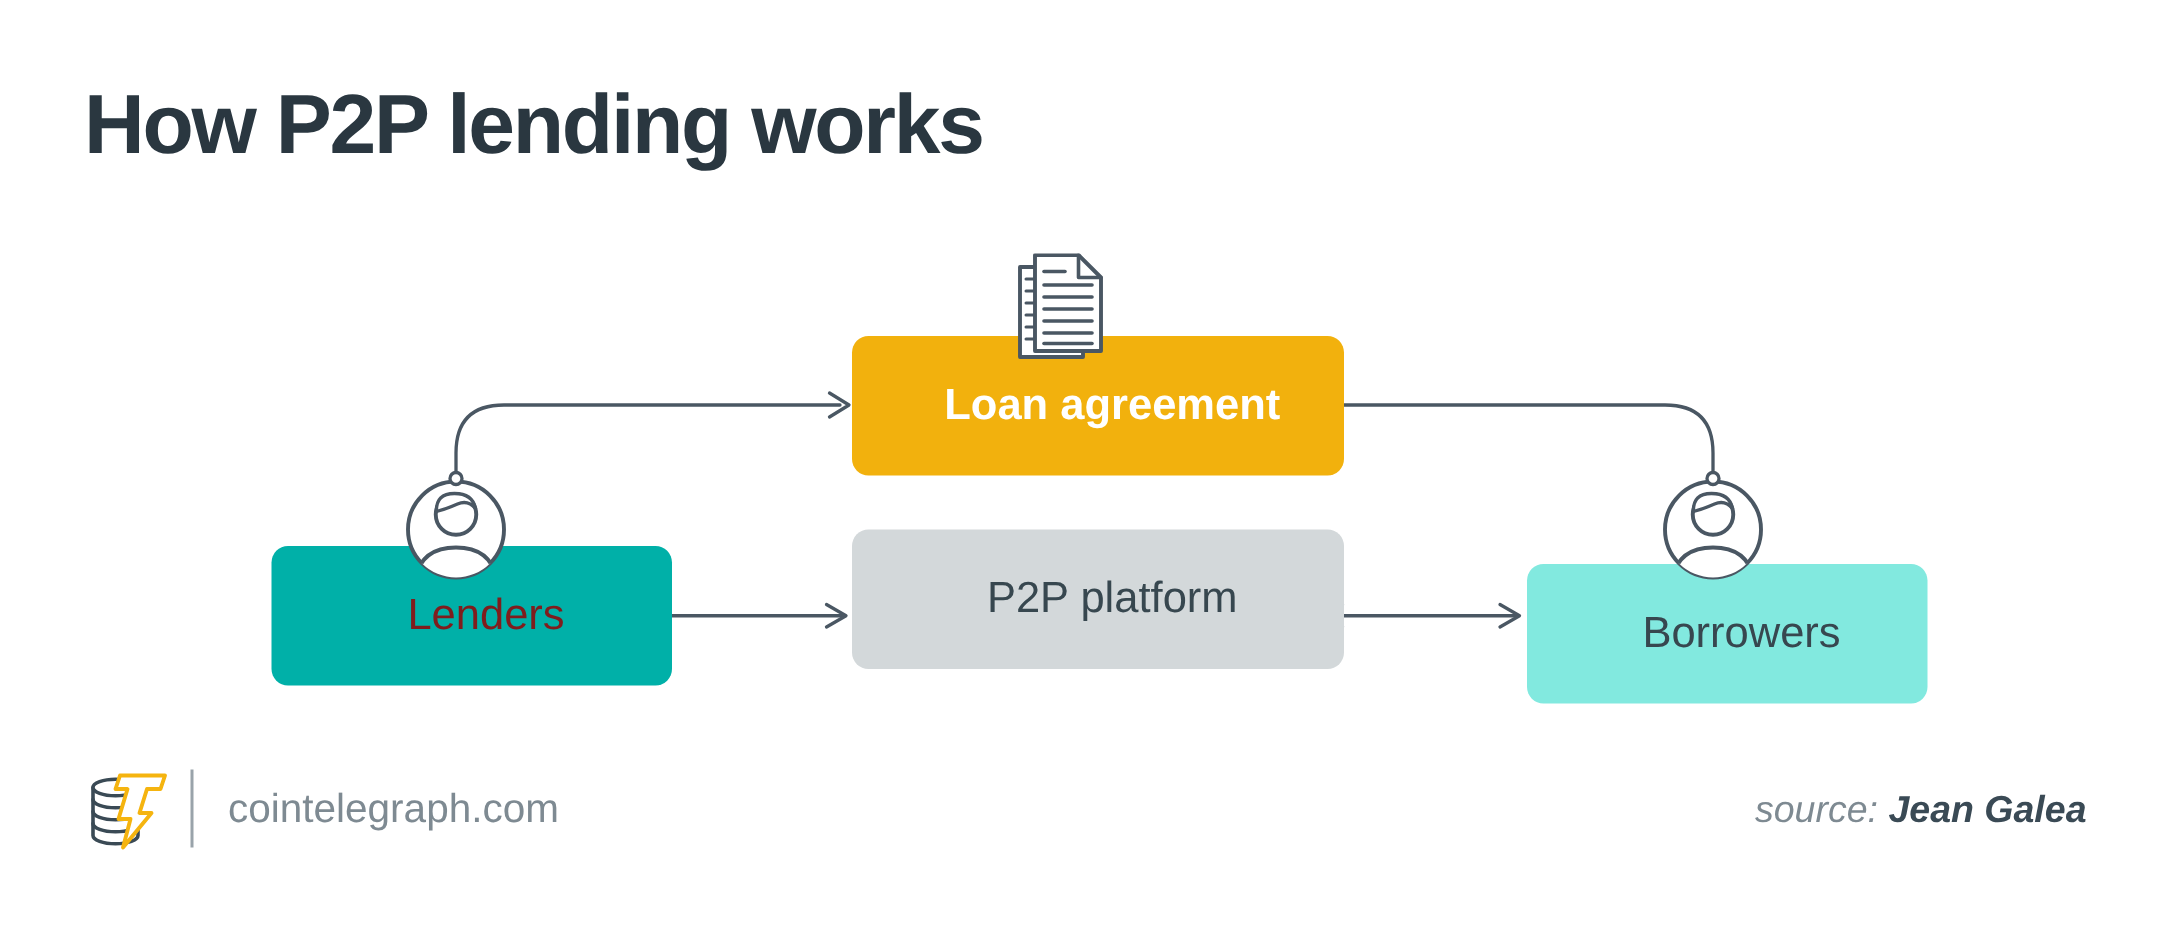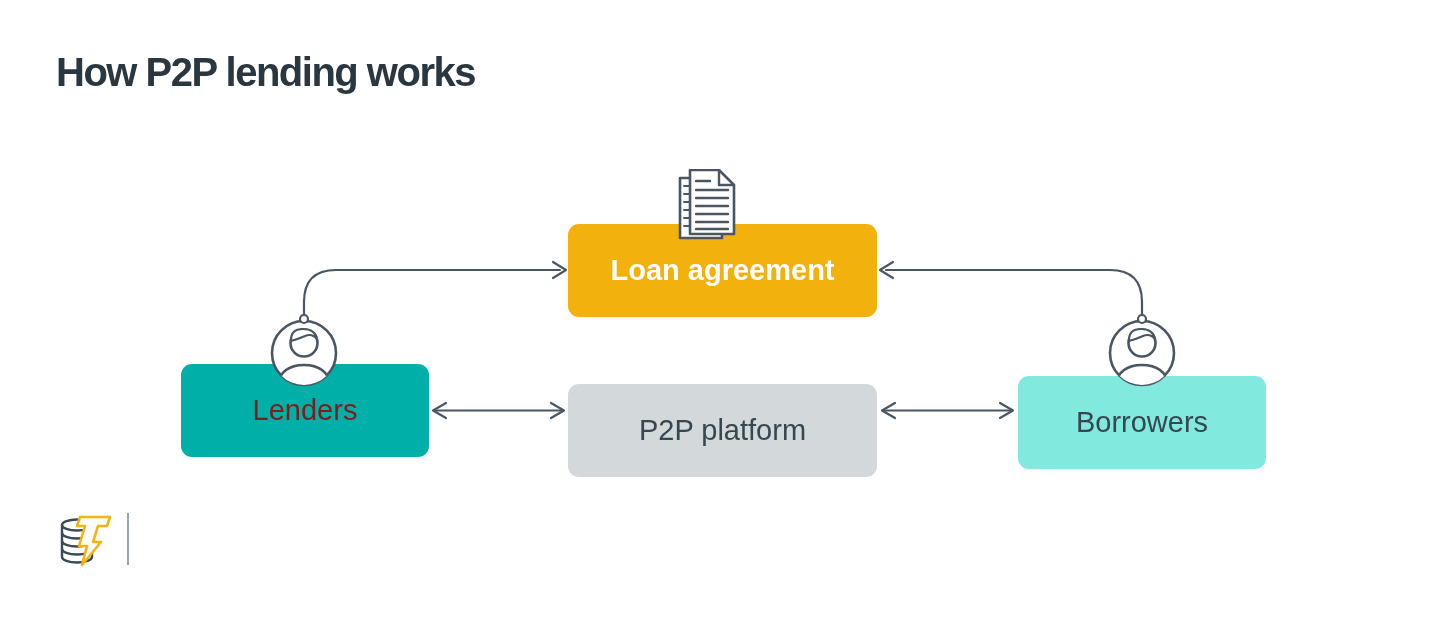--- a/index.html
+++ b/index.html
@@ -2,30 +2,31 @@
 <html><head>
 <meta charset="utf-8">
 <style>
   html,body { margin:0; padding:0; background:#ffffff; }
   .canvas {
     position:relative; width:1450px; height:617px; background:#ffffff;
     font-family:"Liberation Sans","DejaVu Sans",sans-serif; overflow:hidden;
   }
   .title {
     position:absolute; left:56px; top:50px;
-    font-size:40px; font-weight:bold; letter-spacing:-1.5px; color:#2A3740;
+    font-size:56px; font-weight:bold; letter-spacing:-1.5px; color:#2A3740;
   }
   .layer { position:absolute; left:0; top:0; width:1450px; height:617px; }
   .node {
     position:absolute; border-radius:11px;
     display:flex; align-items:center; justify-content:center;
     font-size:29px;
+    padding-left:19px;
   }
   .node-loan      { left:568px; top:224px; width:309px; height:93px; font-weight:bold; }
-  .node-p2p       { left:568px; top:384px; width:309px; height:93px; }
+  .node-p2p       { left:568px; top:353px; width:309px; height:93px; }
   .node-lenders   { left:181px; top:364px; width:248px; height:93px; }
   .node-borrowers { left:1018px; top:376px; width:248px; height:93px; }
   .icon-abs { position:absolute; }
   .doc-icon        { left:677px;  top:169px; }
   .person-lenders  { left:268px;  top:310px; }
   .person-borrowers{ left:1106px; top:310px; }
   .logo { position:absolute; left:56px; top:511px; }
   .footer-divider { position:absolute; left:127px; top:513px; width:2px; height:52px; background:#99A3AA; }
   .site { position:absolute; left:152px; top:524px; font-size:27px; color:#7E8A92; }
   .source { position:absolute; right:59px; top:526px; font-size:25px; font-style:italic; color:#7E8A92; }
@@ -123,14 +124,18 @@
 
   <svg class="logo" width="58" height="58" viewBox="0 0 58 58" stroke-linejoin="round" stroke-linecap="round">
     <path d="M 6 14 V 46 A 15 5.5 0 0 0 36 46 V 14" fill="#ffffff" stroke="#3A4A55" stroke-width="2.4"></path>
     <path d="M 6 22 A 15 5.5 0 0 0 36 22" fill="none" stroke="#3A4A55" stroke-width="2.4"></path>
     <path d="M 6 30 A 15 5.5 0 0 0 36 30" fill="none" stroke="#3A4A55" stroke-width="2.4"></path>
     <path d="M 6 38 A 15 5.5 0 0 0 36 38" fill="none" stroke="#3A4A55" stroke-width="2.4"></path>
     <ellipse cx="21" cy="14" rx="15" ry="5.5" fill="#ffffff" stroke="#3A4A55" stroke-width="2.4"></ellipse>
     <path d="M 24 6 L 54 6 L 51 15 L 42 15 L 37 31 L 45 31 L 26 54 L 31 35 L 23 35 L 29 15 L 21 15 Z" fill="#ffffff" stroke="#F5B40F" stroke-width="2.6"></path>
   </svg>
   <div class="footer-divider"></div>
+  <div class="site">cointelegraph.com</div>
+  <div class="source">
+    <span>source:</span><span class="name">Jean Galea</span>
+  </div>
 
 </div>
 
 </body></html>

